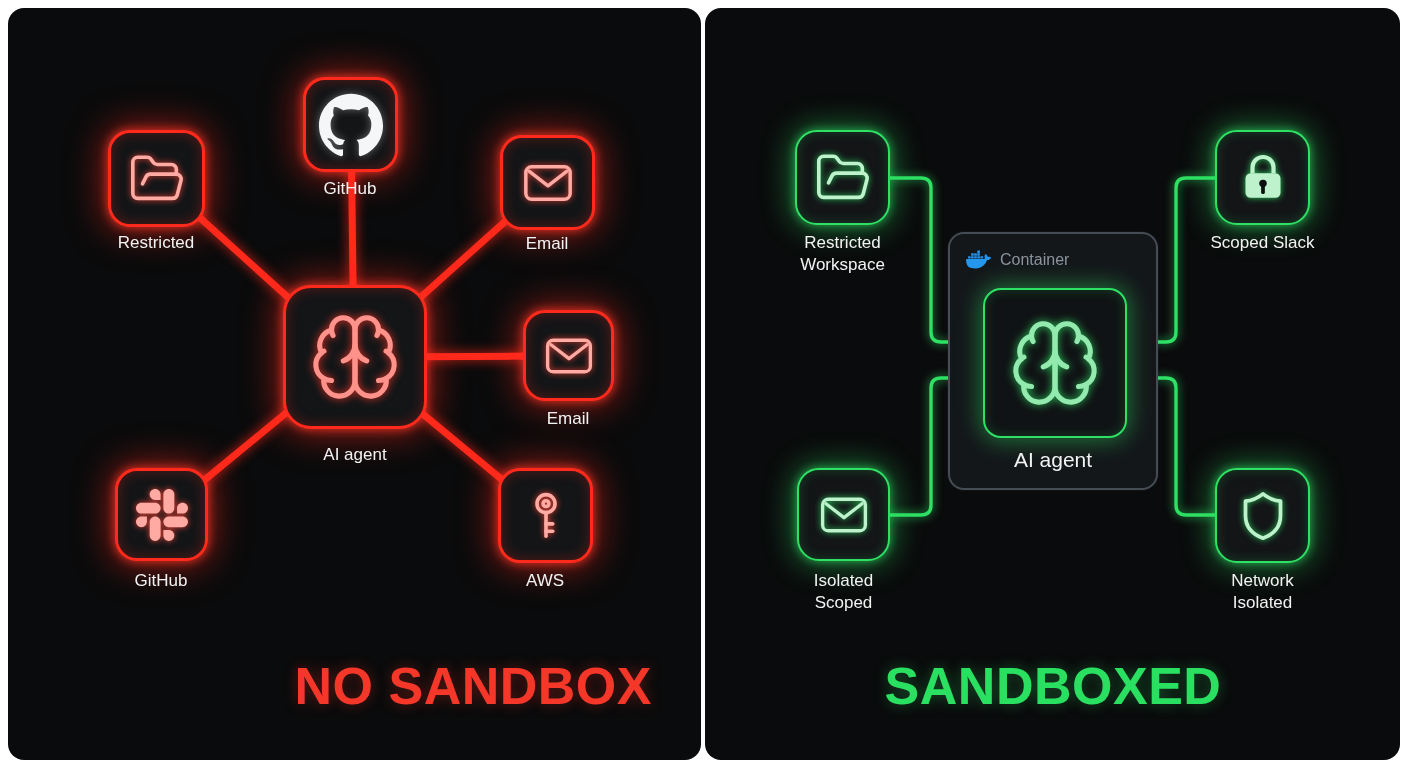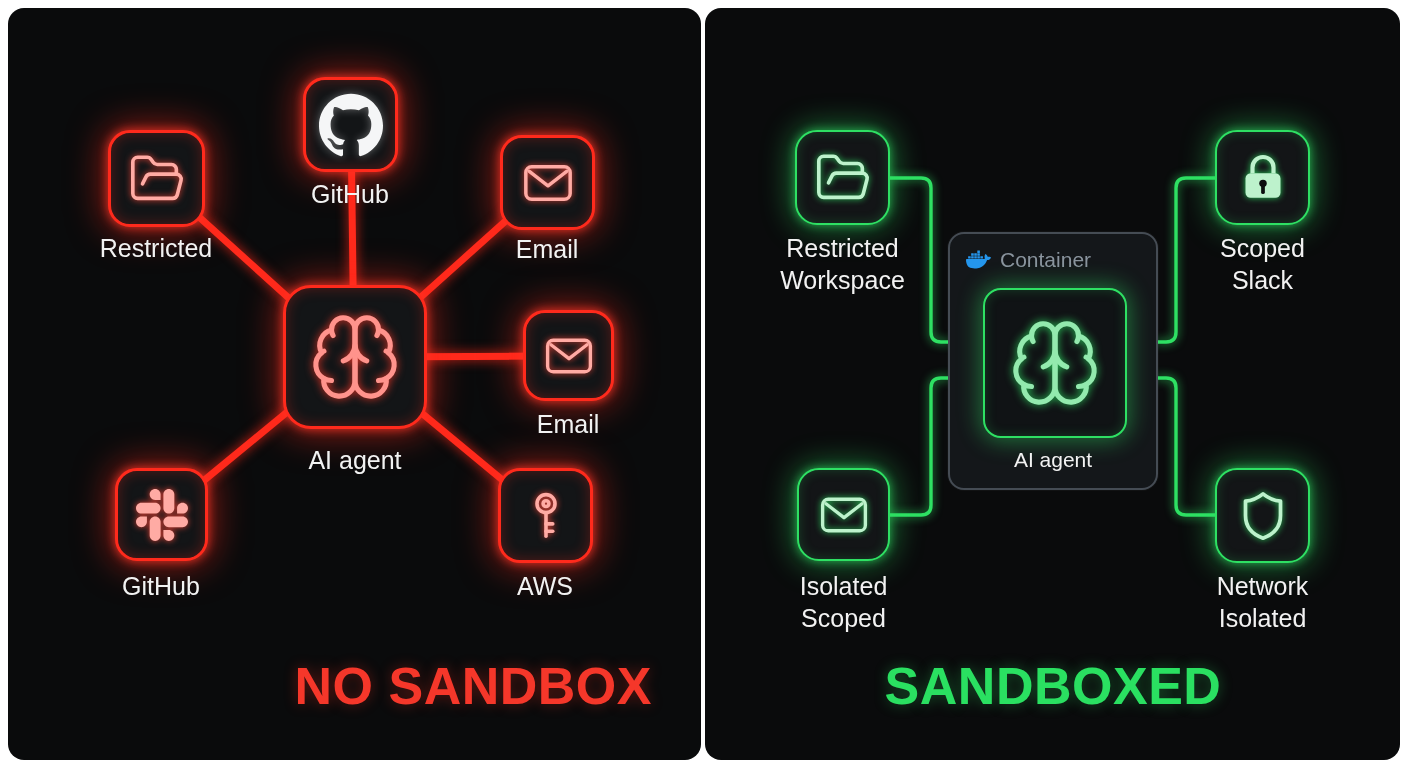--- a/index.html
+++ b/index.html
@@ -28,32 +28,32 @@
 
   .icon { display:block; }
   .icon svg { display:block; width:100%; height:100%; }
   .red-stroke  { color:var(--red-icon,#ffaba4);  filter:drop-shadow(0 0 3px rgba(255,70,55,.9)); }
   .red-brain   { color:#ff938c; filter:drop-shadow(0 0 4px rgba(255,55,40,.9)); }
   .green-stroke{ color:var(--green-icon,#bdf2cc); filter:drop-shadow(0 0 3px rgba(46,224,99,.9)); }
   .green-brain { color:#93eaae; filter:drop-shadow(0 0 4px rgba(46,224,99,.9)); }
   .gh-badge    { filter:drop-shadow(0 0 4px rgba(255,255,255,.35)); }
 
   .label { position:absolute; z-index:3; text-align:center; color:var(--label-text,#f2f2f2);
-           font-size:25px; line-height:1.28; }
+           font-size:17px; line-height:1.28; }
 
   .panel-title { position:absolute; z-index:3; width:600px; text-align:center;
                  font-size:52px; font-weight:800; letter-spacing:.5px; }
   .title-red   { color:var(--title-red,#f5372a);  text-shadow:0 0 14px rgba(255,45,30,.35);text-align:right; }
   .title-green { color:var(--title-green,#2ae061); text-shadow:0 0 14px rgba(46,224,99,.35); }
 
   .container-box { position:absolute; left:948px; top:232px; width:210px; height:258px; z-index:2;
                    background:#14171a; border:2px solid #454c54; border-radius:16px;
                    box-shadow:0 0 0 1px rgba(255,255,255,.03); }
   .container-header { position:absolute; left:16px; top:13px; display:flex; align-items:center; gap:9px;
-                      color:var(--container-label-text,#8a949e); font-size:21px; }
+                      color:var(--container-label-text,#8a949e); font-size:16px; }
   .container-header .icon { width:25px; height:25px; }
   .agent-inner { position:absolute; left:33px; top:54px; width:144px; height:150px;
                  background:#101315; border:2.5px solid var(--green-accent,#2ee063); border-radius:18px;
                  box-shadow:0 0 22px 3px rgba(46,224,99,.45), inset 0 0 12px rgba(46,224,99,.22);
                  display:flex; align-items:center; justify-content:center; }
   .agent-inner-label { position:absolute; left:0; top:214px; width:100%; text-align:center;
                        color:var(--label-text,#f2f2f2); font-size:21px; }
 </style>
 </head>
 <body>

